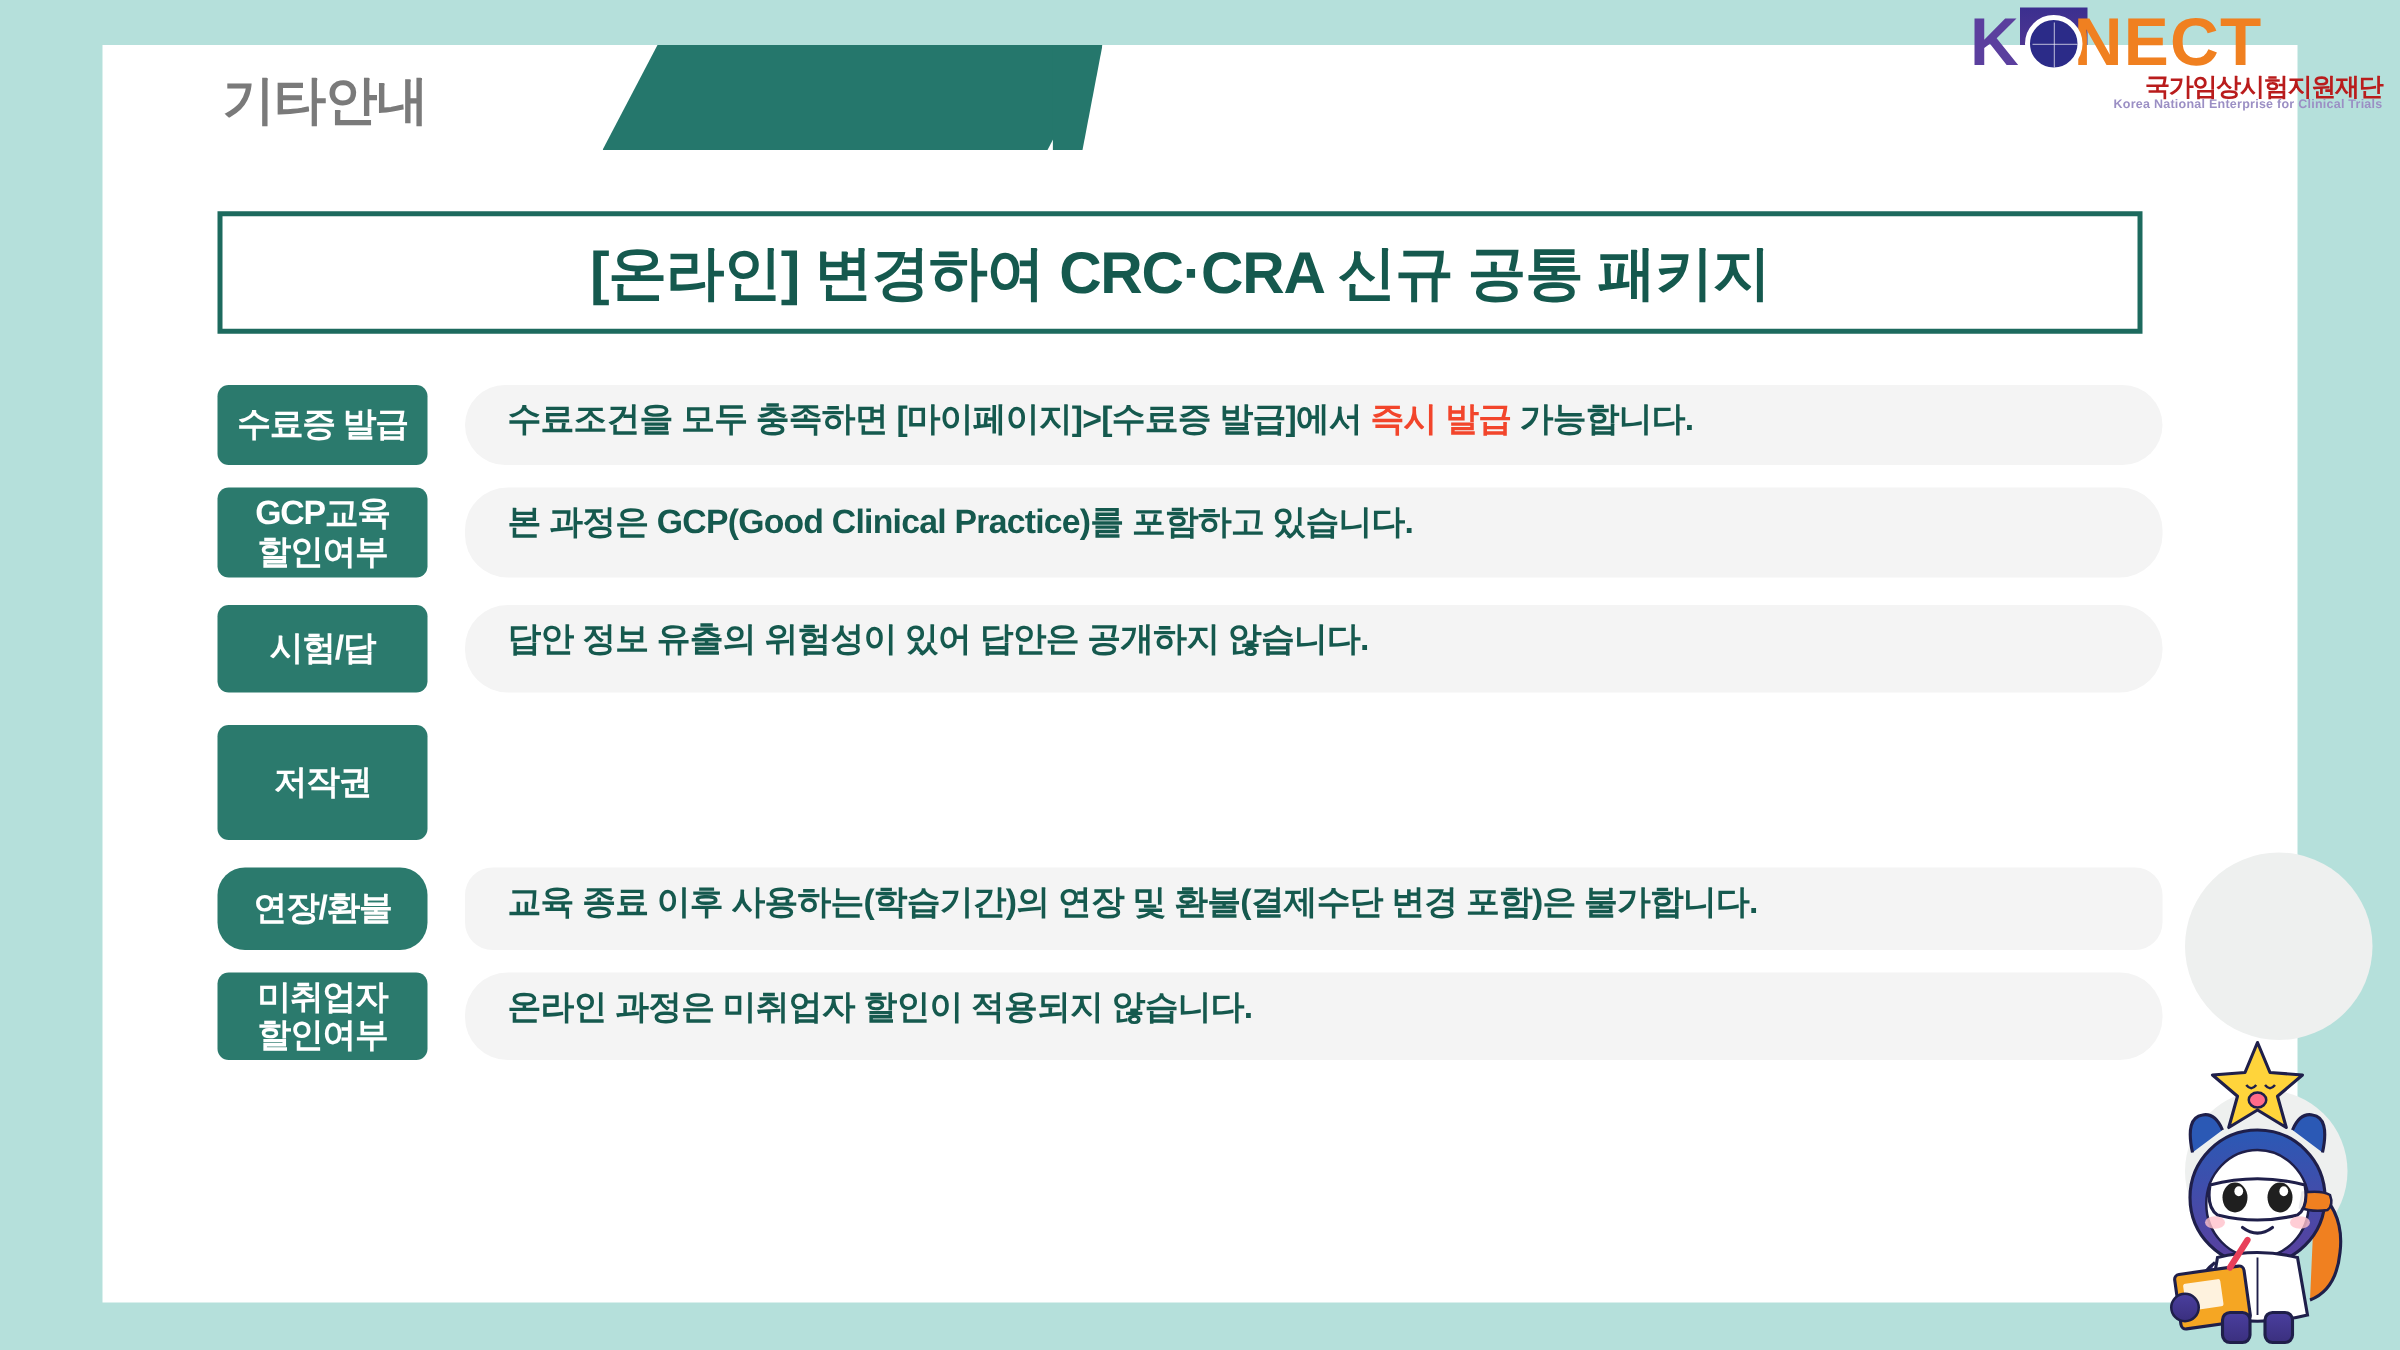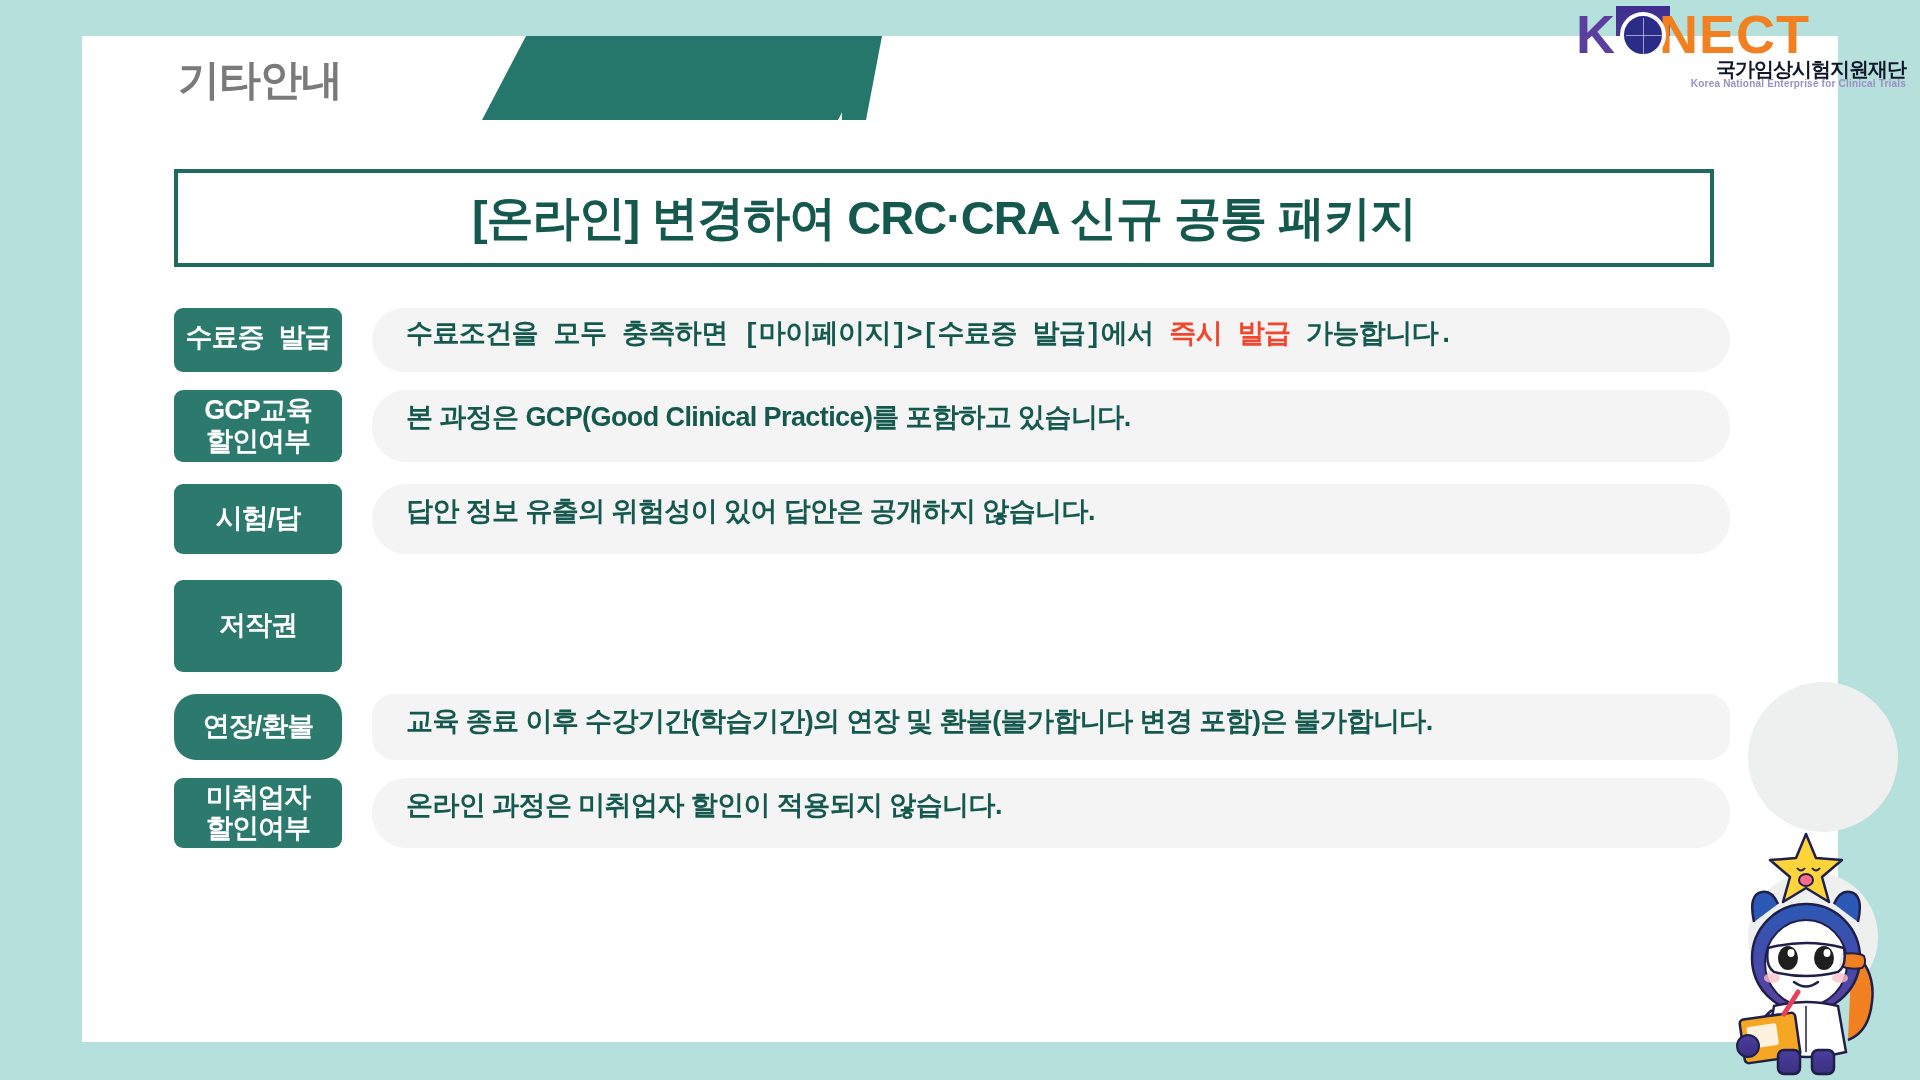--- a/index.html
+++ b/index.html
@@ -74,21 +74,21 @@
     background: rgba(255,255,255,.55);
   }
   #logo-badge {
     position: absolute; left: 40px; top: 0;
     width: 54px; height: 74px;
     background: linear-gradient(180deg,#3b2f8f,#6a3f96);
     z-index: -1;
   }
   #logo-kr {
     position: absolute; right: 0; top: 50px;
-    font-size: 20px; font-weight: 700; color: #0f172a;
+    font-size: 20px; font-weight: 700; color: #b91c1c;
     letter-spacing: -1px; white-space: nowrap;
   }
   #logo-en {
     position: absolute; right: 0; top: 72px;
     font-size: 10px; font-weight: 600; color: #9b8fc4;
     letter-spacing: .2px; white-space: nowrap;
   }
 
   
   #title-box {
@@ -135,21 +135,21 @@
     letter-spacing: -.6px; line-height: 1.32;
   }
   .row-content .hl { color: #f2452b; }
   .row-note {
     color: #f2452b;
     font-size: 17px; font-weight: 700;
     letter-spacing: -.5px;
     margin-top: 4px;
   }
 
-  .r1 .row-label, .r1 .row-content { height: 64px; font-family: Liberation Mono, monospace; }
+  .r1 .row-label, .r1 .row-content { height: 64px; }
   .r2 .row-label, .r2 .row-content { height: 72px; }
   .r3 .row-label, .r3 .row-content { height: 70px; }
   .r4 .row-label, .r4 .row-content { height: 92px; }
   .r5 .row-label, .r5 .row-content { height: 66px; border-radius: 22px; }
   .r6 .row-label, .r6 .row-content { height: 70px; }
   .r2 { margin-bottom: 22px; }
   .r3 { margin-bottom: 26px; }
   .r4 { margin-bottom: 22px; }
 
   
@@ -213,21 +213,21 @@
       </div>
     </div>
 
     <div class="row r4">
       <div class="row-label">저작권</div>
     </div>
 
     <div class="row r5">
       <div class="row-label">연장/환불</div>
       <div class="row-content">
-        <div>교육 종료 이후 수강기간(학습기간)의 연장 및 환불(불가합니다 변경 포함)은 불가합니다.</div>
+        <div>교육 종료 이후 사용하는(학습기간)의 연장 및 환불(결제수단 변경 포함)은 불가합니다.</div>
       </div>
     </div>
 
     <div class="row r6">
       <div class="row-label">미취업자
 할인여부</div>
       <div class="row-content">
         <div>온라인 과정은 미취업자 할인이 적용되지 않습니다.</div>
       </div>
     </div>

